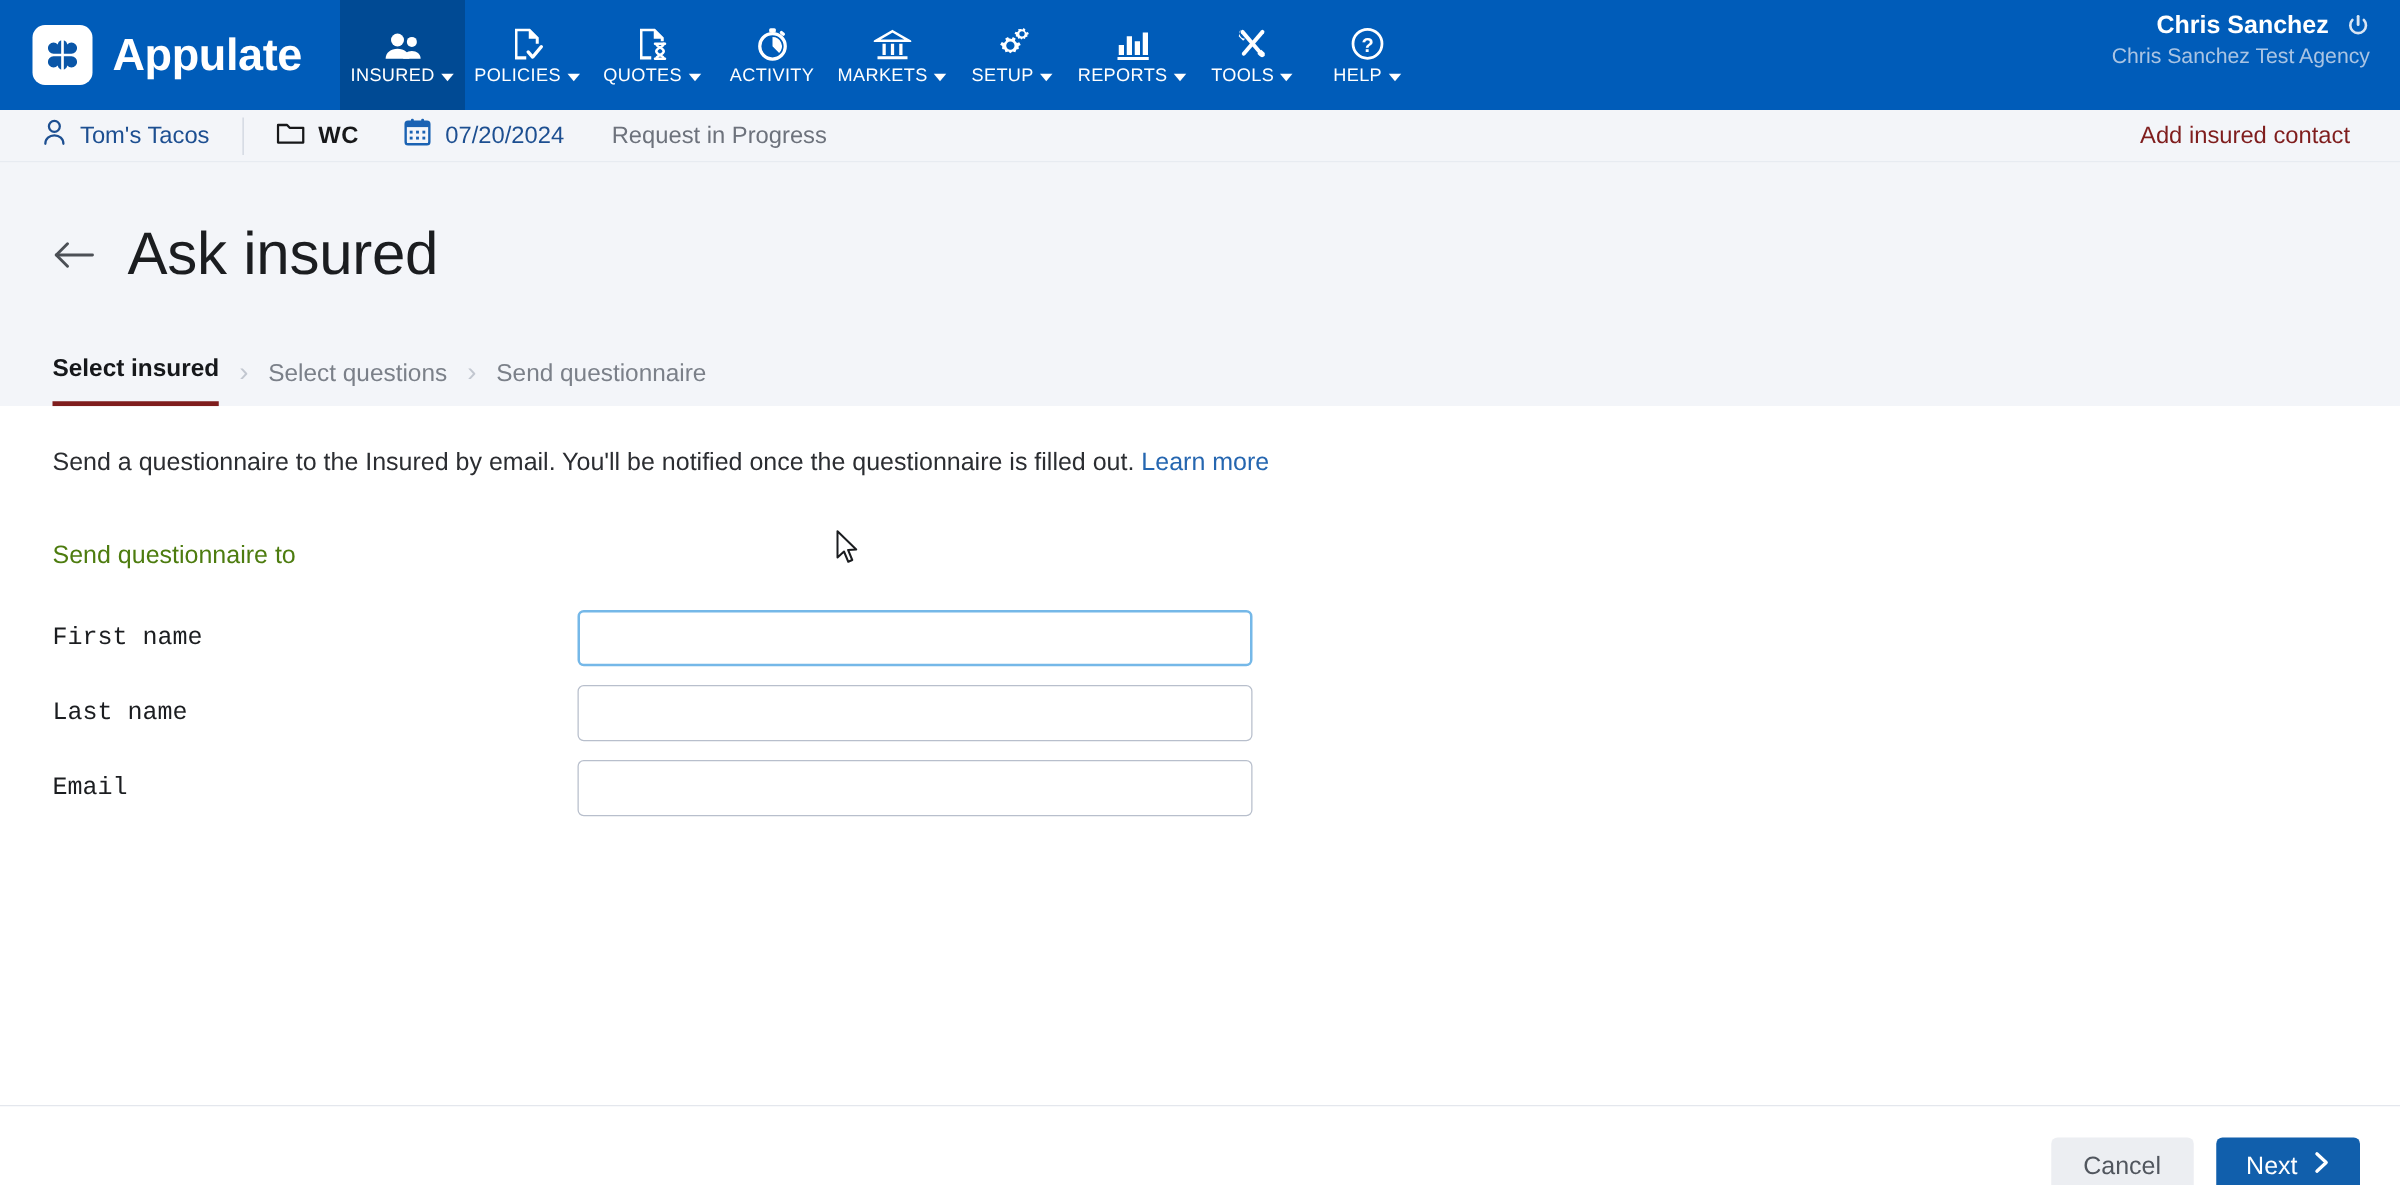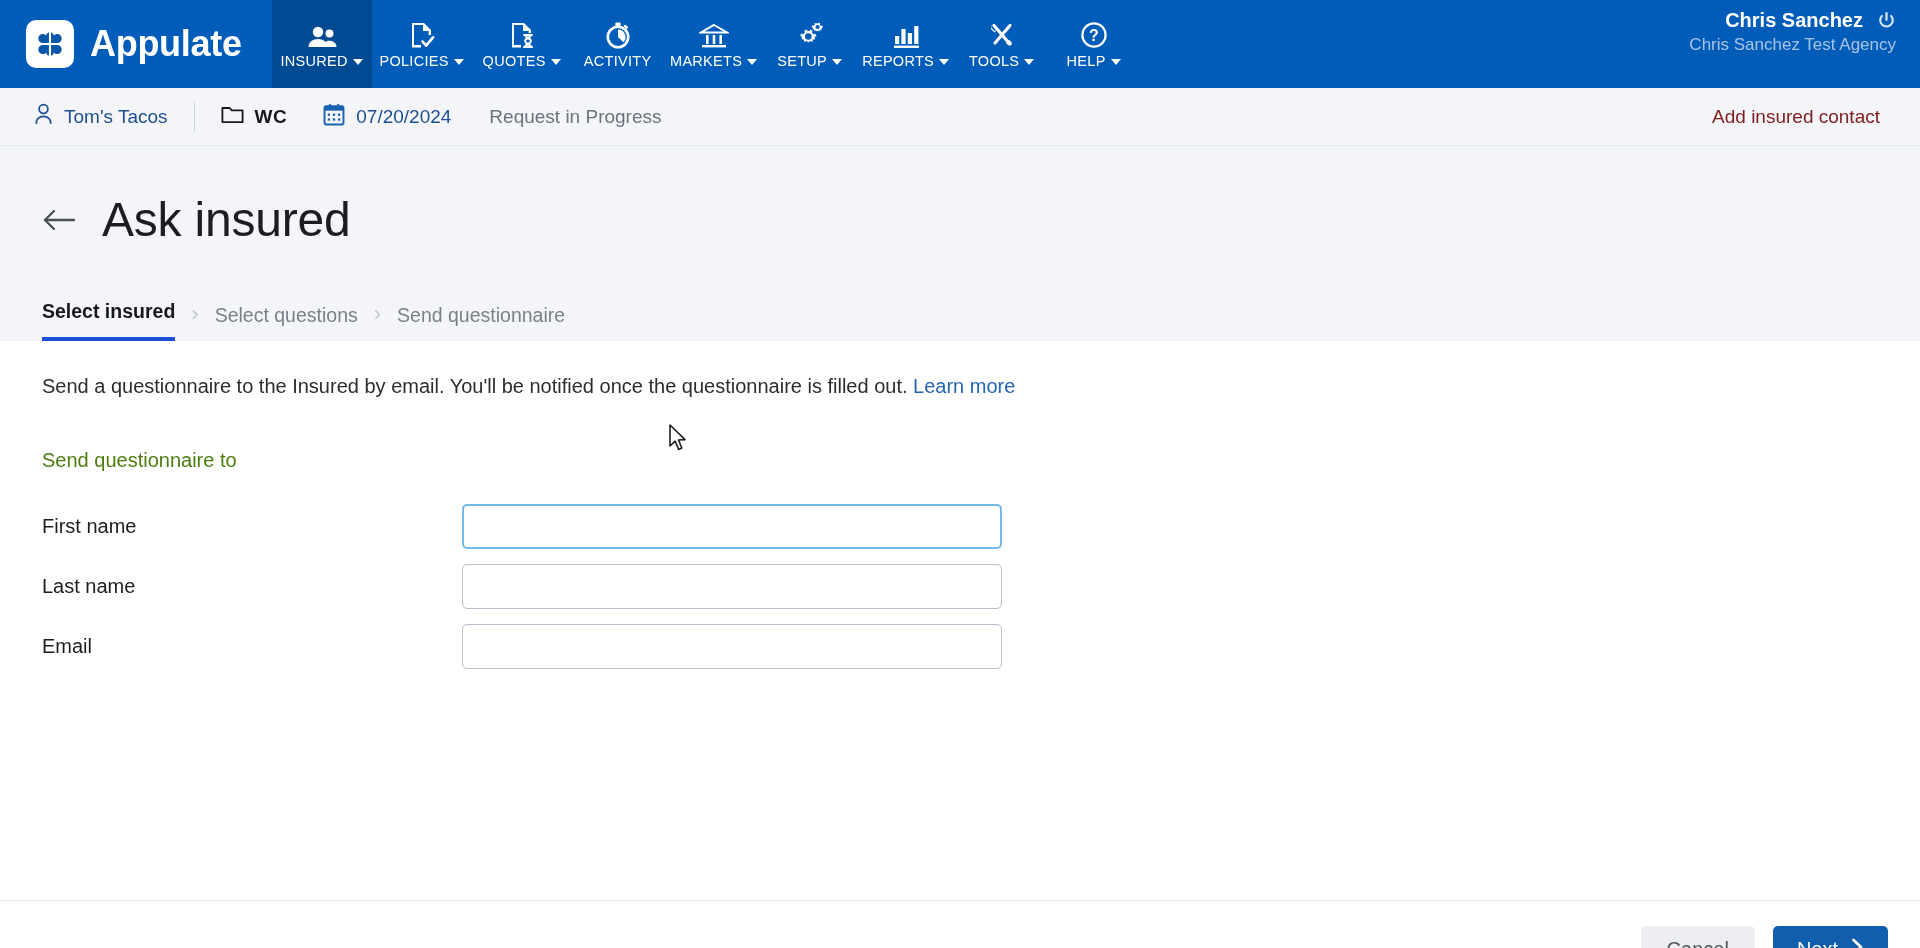--- a/index.html
+++ b/index.html
@@ -80,21 +80,21 @@
     justify-content: center;
     gap: 3px;
   }
   .user-row { display: flex; align-items: center; gap: 14px; }
   .user-name { color: #ffffff; font-size: 20px; font-weight: bold; }
   .user-agency { color: #a9c4e3; font-size: 17px; }
   .power-icon { cursor: pointer; display: flex; }
 
   
   .crumbbar {
-    height: 58px;
+    height: 42px;
     background: #f3f5f9;
     border-bottom: 1px solid #e3e7ee;
     display: flex;
     align-items: center;
     padding: 0 26px 0 34px;
     position: relative;
   }
   .crumb {
     display: flex; align-items: center; gap: 11px;
     font-size: 19px;
@@ -133,21 +133,21 @@
     position: absolute; bottom: 0; left: 42px;
   }
   .step {
     font-size: 19.5px;
     padding-bottom: 14px;
     cursor: pointer;
     white-space: nowrap;
   }
   .step.current {
     color: #16181b; font-weight: bold;
-    border-bottom: 4px solid #1d4ed8;
+    border-bottom: 4px solid #7f1d1d;
   }
   .step.upcoming { color: #7b8089; }
   .step-sep {
     color: #c2c7d0; font-size: 22px;
     padding: 0 16px 14px 16px;
     user-select: none;
   }
 
   
   .content {
@@ -170,20 +170,21 @@
   }
   .form { margin-top: 24px; }
   .form-row {
     display: flex; align-items: center;
     height: 60px;
   }
   .form-label {
     width: 420px;
     font-size: 20px;
     color: #1b1d20;
+    font-family: Liberation Mono, monospace;
   }
   .form-input {
     width: 540px;
     height: 45px;
     border: 1px solid #b8bfcc;
     border-radius: 5px;
     background: #ffffff;
     font-size: 19px;
     font-family: "Liberation Sans", sans-serif;
     padding: 0 12px;

